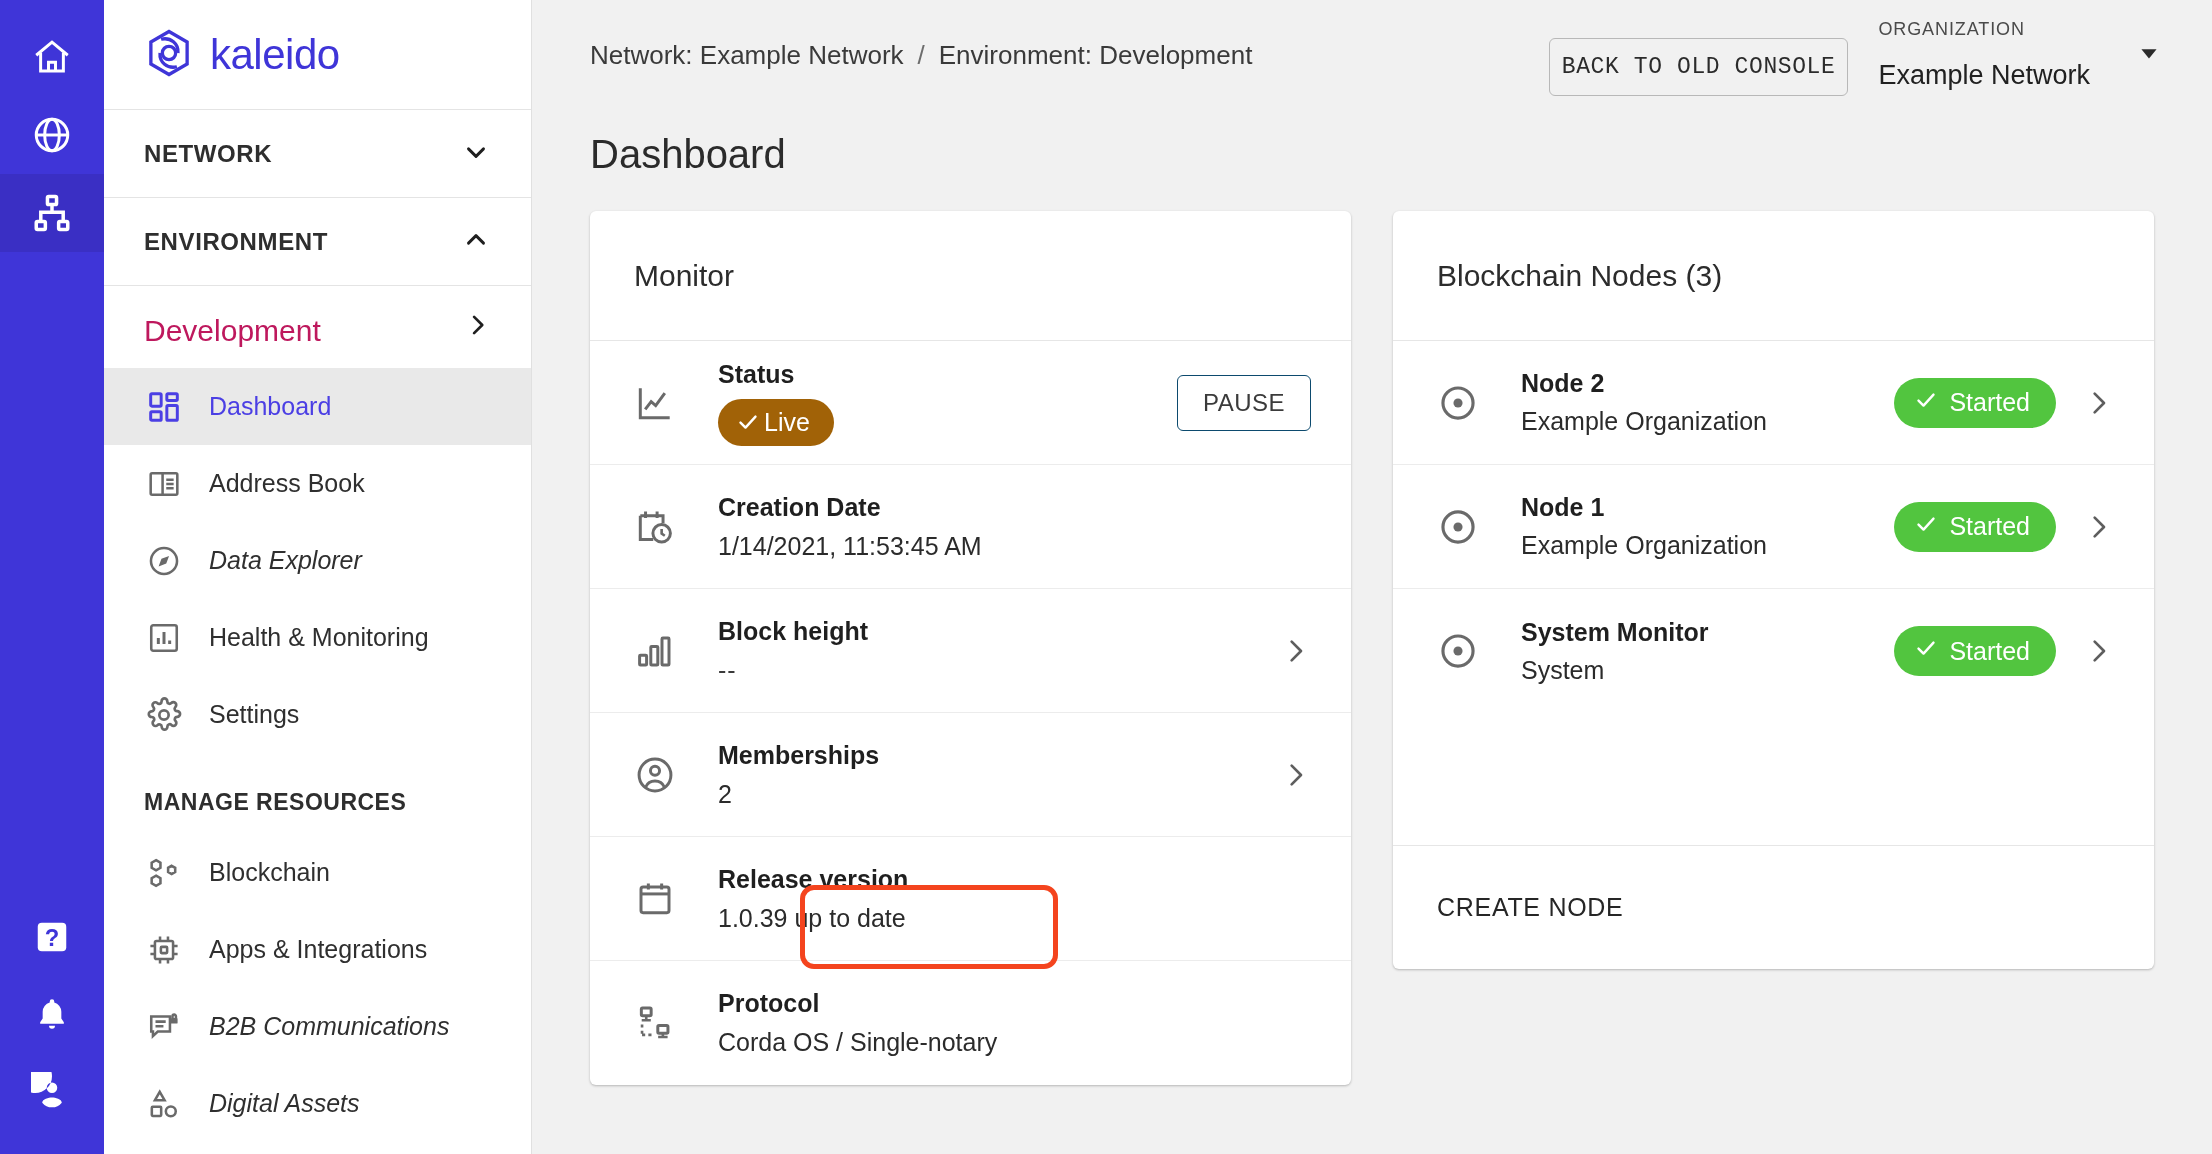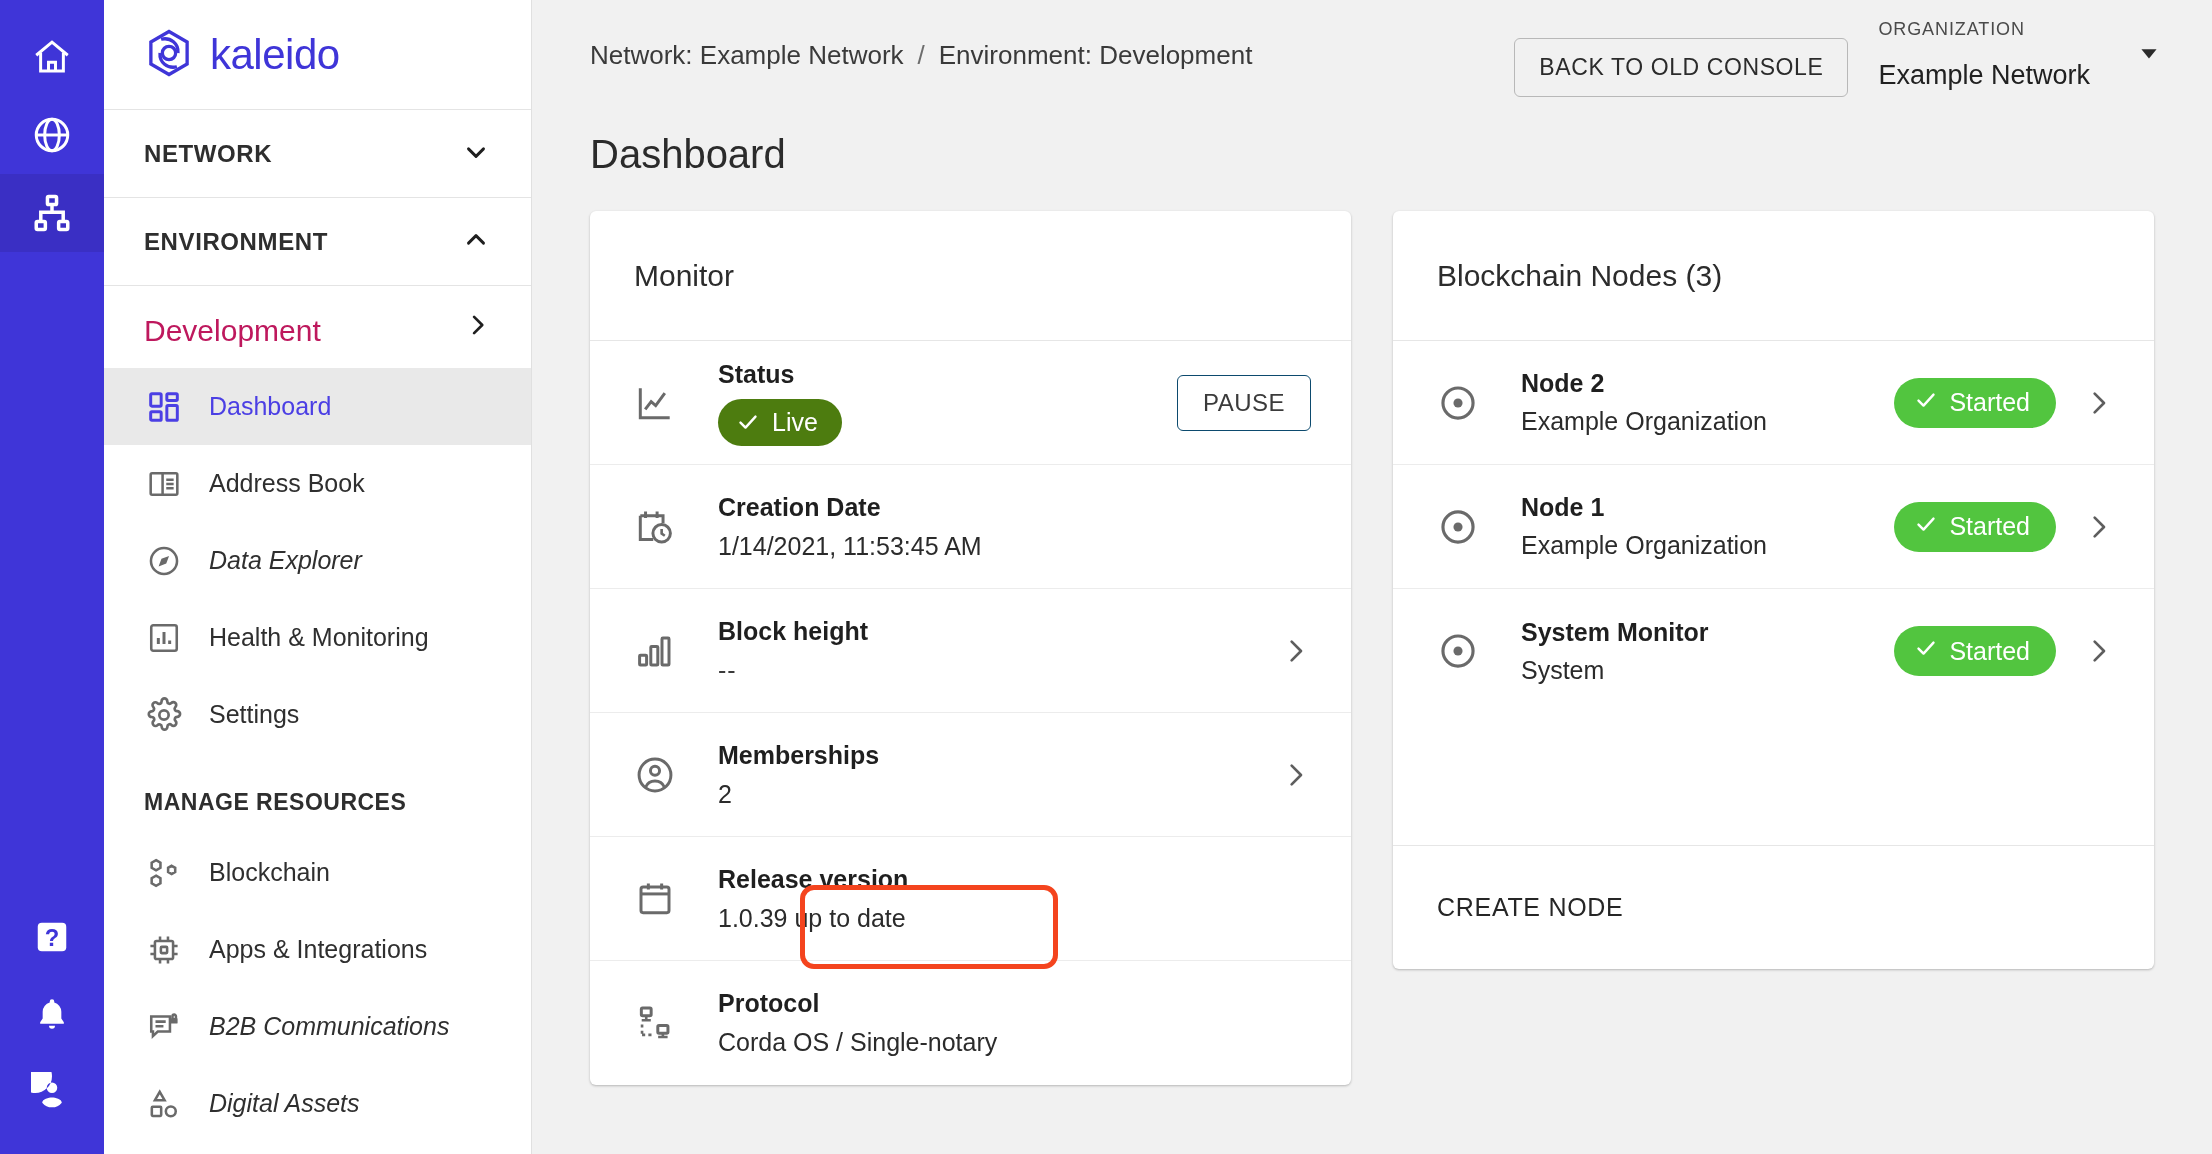--- a/index.html
+++ b/index.html
@@ -84,22 +84,22 @@
     display: flex; align-items: center; gap: 0;
     padding: 0 40px 0 58px;
     background: #f1f1f1;
   }
   .crumb { font-size: 26px; color: #3a3a3a; white-space: nowrap; }
   .crumb-sep { font-size: 26px; color: #6d6d6d; padding: 0 14px; }
   .topbar-right { margin-left: auto; display: flex; align-items: center; gap: 30px; }
   .old-console-btn {
     border: 1px solid #b8b8b8; border-radius: 6px;
     background: transparent; color: #2b2b2b;
-    font-family: Liberation Sans, sans-serif; font-size: 23px; letter-spacing: 0.6px;
-    padding: 15px 24px; cursor: pointer; white-space: nowrap; margin-top: 24px;
+    font-family: Liberation Mono, monospace; font-size: 23px; letter-spacing: 0.6px;
+    padding: 15px 12px; cursor: pointer; white-space: nowrap; margin-top: 24px;
   }
   .org-block { display: flex; align-items: center; gap: 46px; cursor: pointer; padding-right: 10px; }
   .org-label { font-size: 18px; color: #4a4a4a; letter-spacing: 0.9px; }
   .org-name { font-size: 27px; color: #212121; margin-top: 20px; }
 
   .page-title { font-size: 40px; color: #2b2b2b; padding: 22px 0 0 58px; }
 
   .cards {
     display: flex; gap: 42px; padding: 34px 58px 0 58px;
     align-items: flex-start;
@@ -122,33 +122,33 @@
   }
   .row:last-child { border-bottom: none; }
   .row-icon { width: 56px; flex: 0 0 56px; display:flex; align-items:center; justify-content:flex-start; }
   .row-text { flex: 1 1 auto; padding-left: 28px; min-width: 0; }
   .row-label { font-size: 25px; font-weight: 700; color: #1f1f1f; }
   .row-value { font-size: 25px; color: #2b2b2b; margin-top: 10px; }
   .row-value.dim { color: #3a3a3a; letter-spacing: 1px; }
   .chev { color: #5e5e5e; flex: 0 0 auto; display:flex; align-items:center; }
 
   .badge {
-    display: inline-flex; align-items: center; gap: 12px;
-    background: #4d7c0f; color: #fff; border-radius: 999px;
+    display: inline-flex; align-items: center; gap: 4px;
+    background: #a16207; color: #fff; border-radius: 999px;
     padding: 9px 24px 9px 18px; font-size: 25px; margin-top: 10px;
   }
   .badge svg { display:block; }
   .pause-btn {
     border: 1px solid #0c4a6e; border-radius: 6px; background: transparent;
     font-family: inherit; font-size: 24px; color: #3b3b3b;
     padding: 13px 25px; cursor: pointer; letter-spacing: 0.5px;
   }
 
   .node-row { display: flex; align-items: center; padding: 0 40px 0 44px; min-height: 124px; border-bottom: 1px solid #ececec; cursor: pointer; }
-  .node-row:last-of-type { border-bottom: none; }
+  .node-row:last-of-type { border-bottom: none; justify-content: flex-end; }
   .node-name { font-size: 25px; font-weight: 700; color: #1f1f1f; }
   .node-org { font-size: 25px; color: #2b2b2b; margin-top: 9px; }
   .started-badge {
     display: inline-flex; align-items: center; gap: 11px;
     background: #52c53f; color: #fff; border-radius: 999px;
     padding: 10px 26px 10px 20px; font-size: 25px; margin-right: 26px;
   }
   .node-spacer { flex: 1 1 auto; }
   .nodes-body { min-height: 504px; }
   .card-footer {

